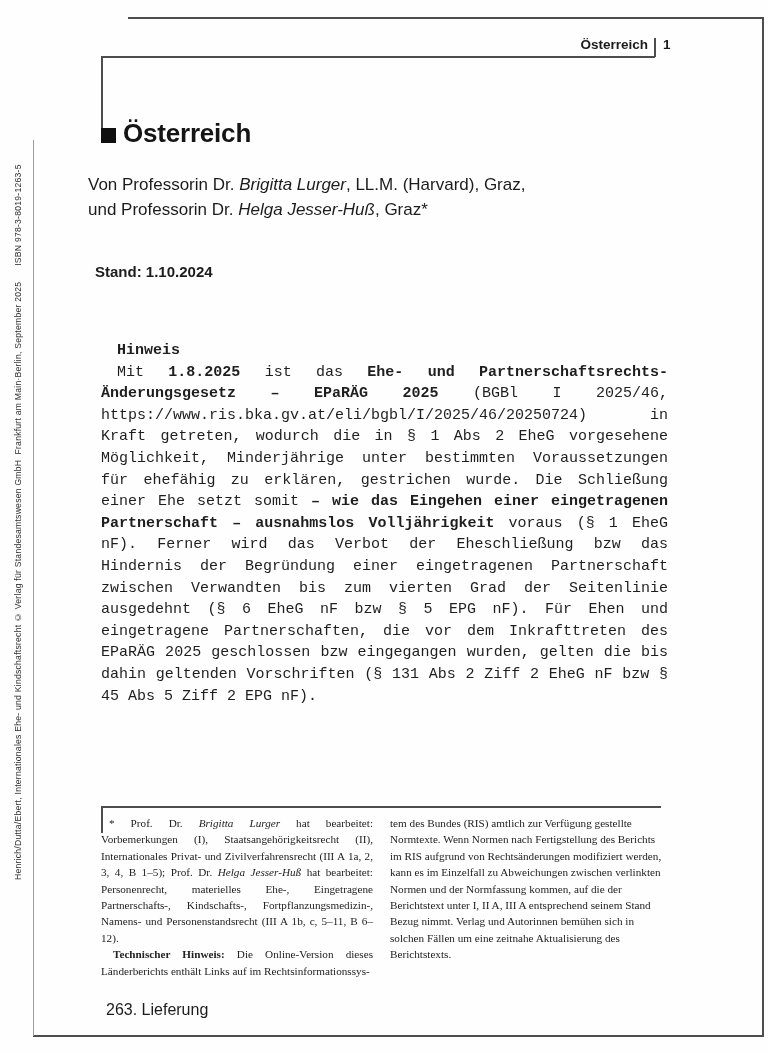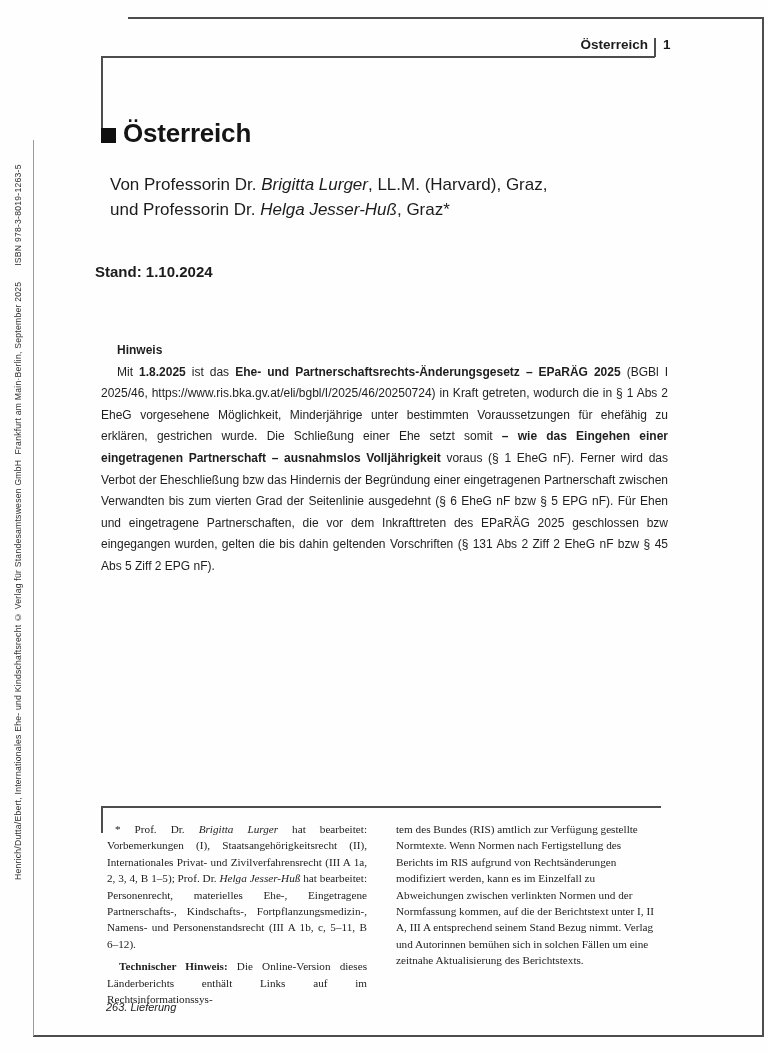--- a/index.html
+++ b/index.html
@@ -25,48 +25,48 @@
   .rh-bar{position:absolute;left:654px;top:38px;width:1.5px;height:19px;background:#4d4d4d;}
   .rh-num{position:absolute;left:663px;top:37px;font-size:13.5px;font-weight:bold;}
   .head-rule{position:absolute;left:101px;top:56px;width:554px;height:1.5px;background:#4d4d4d;}
   .head-drop{position:absolute;left:101px;top:56px;width:1.5px;height:80px;background:#4d4d4d;}
 
   
   .title{position:absolute;left:101px;top:118px;display:flex;align-items:center;margin:0;}
   .title-sq{display:inline-block;width:15px;height:15px;background:#101010;margin-right:7px;margin-top:4px;}
   .title-text{font-size:26px;font-weight:bold;letter-spacing:-0.2px;color:#151515;}
 
-  .authors{position:absolute;left:110px;top:172px;width:560px;font-size:17px;line-height:25px;margin:0;}
+  .authors{position:absolute;left:88px;top:172px;width:560px;font-size:17px;line-height:25px;margin:0;}
   .stand{position:absolute;left:95px;top:263px;font-size:15px;font-weight:bold;margin:0;}
 
   
   .notice{
     position:absolute;left:101px;top:340px;width:567px;
-    font-family:Liberation Sans, sans-serif;font-size:12px;line-height:21.6px;color:#1e1e1e;
+    font-family:Liberation Mono, monospace;font-size:15px;line-height:21.6px;color:#1e1e1e;
   }
   .notice p{margin:0;}
   .notice .h{font-weight:bold;text-indent:16px;}
   .notice .ind{text-indent:16px;}
   .just{text-align:justify;}
   .signature{margin-top:11px !important;text-indent:16px;}
 
   
   .fn-rule{position:absolute;left:101px;top:806px;width:560px;height:1.5px;background:#4d4d4d;}
   .fn-tick{position:absolute;left:101px;top:806px;width:1.5px;height:27px;background:#4d4d4d;}
   .fn-cols{
     position:absolute;left:101px;top:815px;width:561px;display:flex;gap:17px;
     font-family:"Liberation Serif",serif;font-size:11.2px;line-height:16.4px;color:#222;
   }
   .fn-col{width:272px;}
-  .fn-col p{margin:6px;}
+  .fn-col p{margin:0;}
   .fn-p1{text-align:justify;text-indent:8px;}
   .fn-p2{text-align:justify;text-indent:12px;}
   .fn-right p{text-align:left;}
 
-  .delivery{position:absolute;left:106px;top:1001px;font-size:11px;font-style:italic;}
+  .delivery{position:absolute;left:106px;top:1001px;font-size:16px;}
 
   
   .s-n{font-style:normal;font-weight:inherit;}
   .s-b{font-weight:bold;}
   .s-i{font-style:italic;}
 </style>
 </head>
 <body>
 
 <div class="page">

